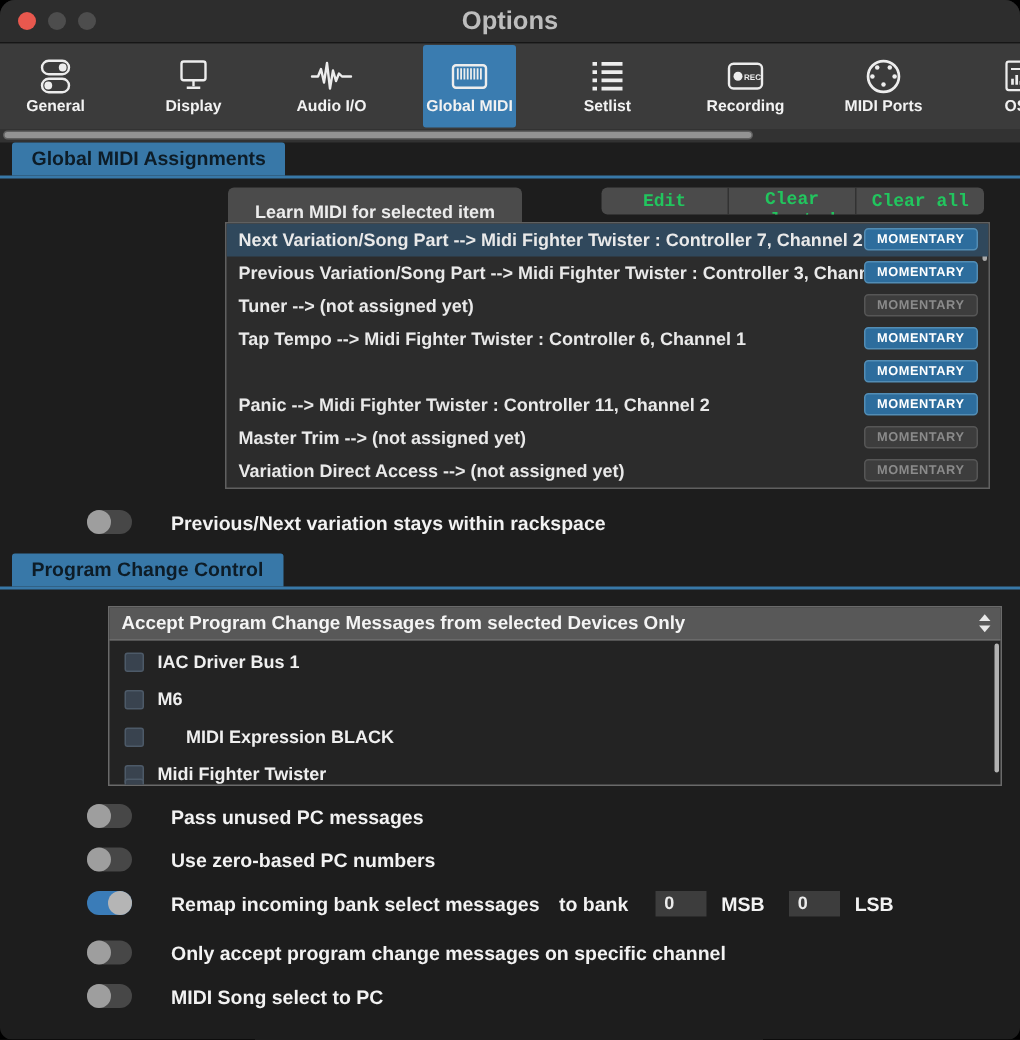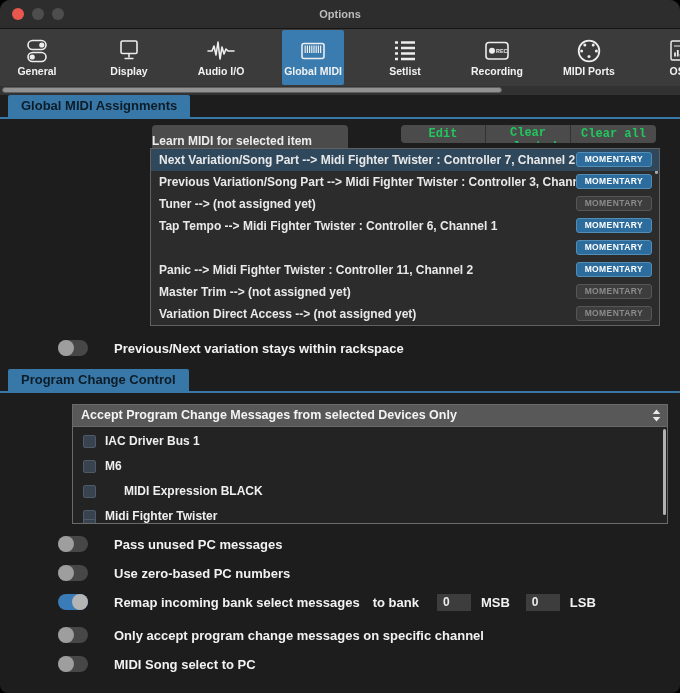--- a/index.html
+++ b/index.html
@@ -1,40 +1,40 @@
 <!DOCTYPE html>
 <html><head>
 <meta charset="utf-8">
 <style>
   html,body{margin:0;padding:0;background:#000;font-family:"Liberation Sans",sans-serif;}
   #window{position:relative;width:680px;height:693px;background:#1d1d1d;border-radius:10px 10px 8px 8px;overflow:hidden;}
   
   .titlebar{position:absolute;top:0;left:0;width:680px;height:28px;background:#2d2d2d;border-bottom:1px solid #161616;}
-  .titlebar .title{position:absolute;left:0;right:0;top:0;height:28px;line-height:28px;text-align:center;color:#bdbdbd;font-size:11px;font-weight:700;}
+  .titlebar .title{position:absolute;left:0;right:0;top:0;height:28px;line-height:28px;text-align:center;color:#bdbdbd;font-size:17px;font-weight:700;}
   .lights{position:absolute;left:12px;top:8px;display:flex;gap:8px;}
   .light{width:12px;height:12px;border-radius:50%;}
   .light.close{background:#e8584e;}
   .light.dim{background:#4d4d4d;}
   
   .toolbar{position:absolute;top:29px;left:0;width:680px;height:57px;background:#3b3b3b;display:flex;justify-content:space-between;align-items:center;padding:0 6px;box-sizing:border-box;gap:30px;}
   .tb-item{display:flex;flex-direction:column;align-items:center;justify-content:center;gap:2px;height:53px;padding:1px 4px;border-radius:2px;min-width:54px;cursor:default;}
   .tb-item.selected{background:#3a7cb0;}
   .tb-item .lbl{color:#f2f2f2;font-size:10.5px;font-weight:600;white-space:nowrap;}
   .tb-item svg{display:block;}
   
   .hscroll{position:absolute;top:86px;left:0;width:680px;height:9px;background:#323232;}
   .hscroll .thumb{position:absolute;left:2px;top:1px;width:500px;height:6px;background:#929292;border:1px solid #5e5e5e;border-radius:4px;box-sizing:border-box;}
   
   .tabrow{position:absolute;left:0;width:680px;border-bottom:2px solid #3878a8;}
   .tab{display:inline-block;margin-left:8px;background:#3878a8;color:#0d1c27;font-size:13px;font-weight:700;padding:3px 13px 4px 13px;border-radius:2px 2px 0 0;}
   #tabrow1{top:95px;}
   #tabrow2{top:369px;}
   
   .btnrow{position:absolute;top:125px;left:0;width:680px;height:18px;}
-  .btn{background:#4b4b4b;color:#ececec;font-size:12px;font-weight:700;border:none;border-radius:4px;height:32px;line-height:18px;text-align:left;padding:0;font-family:inherit;}
+  .btn{background:#4b4b4b;color:#ececec;font-size:12px;font-weight:700;border:none;border-radius:4px;height:32px;line-height:18px;text-align:center;padding:0;font-family:inherit;}
   #learn-btn{position:absolute;left:152px;width:196px;}
   .segmented{position:absolute;right:24px;top:0;display:flex;height:18px;border-radius:4px;overflow:hidden;background:#4b4b4b;}
   .segmented .seg{width:85px;background:transparent;border:none;border-right:1px solid #323232;color:#22c55e;font-size:12px;font-weight:700;font-family:Liberation Mono, monospace;height:18px;}
   .segmented .seg:last-child{border-right:none;}
   
   .assign-list{position:absolute;top:148px;left:150px;width:510px;height:178px;background:#2c2c2c;border:1px solid #606060;box-sizing:border-box;overflow:hidden;}
   .arow{position:relative;height:22px;line-height:22px;padding-left:8px;color:#e9e9e9;font-size:12px;font-weight:700;white-space:nowrap;}
   .arow.selected{background:#30485c;}
   .badge{position:absolute;right:7px;top:3px;height:15px;line-height:15px;padding:0 8px;border-radius:3px;font-size:8.5px;font-weight:700;letter-spacing:.4px;}
   .badge.on{background:#2d6d9d;color:#fff;border:1px solid #528db5;line-height:13px;height:13px;}

